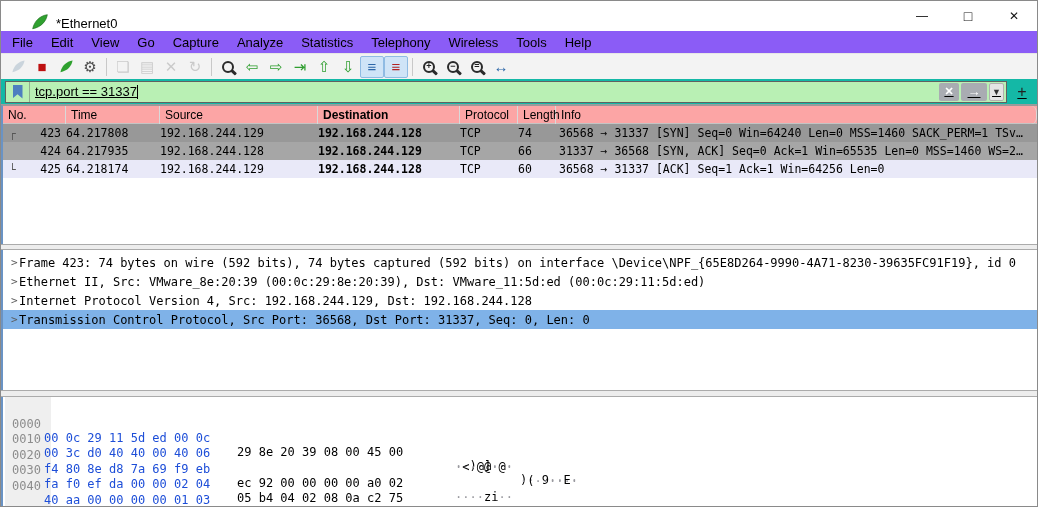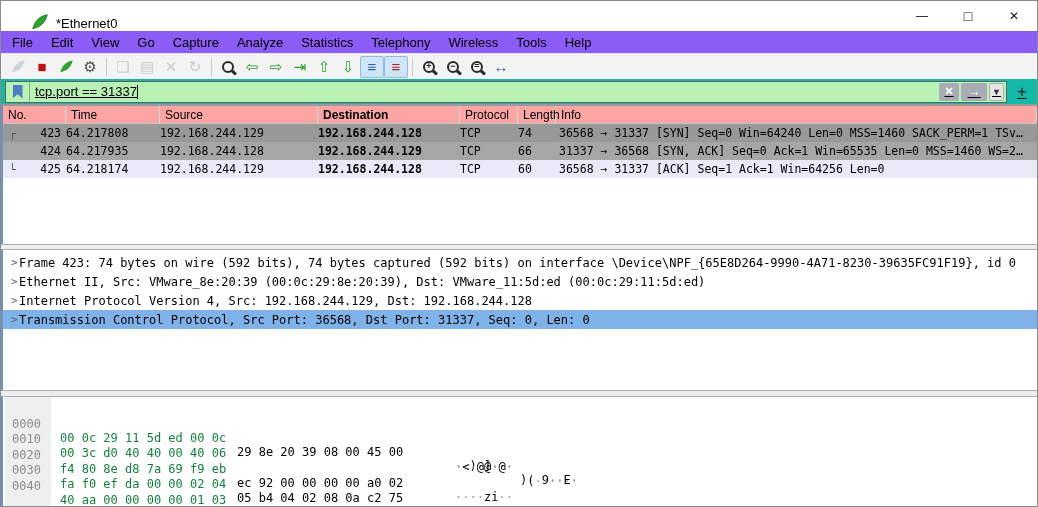--- a/index.html
+++ b/index.html
@@ -93,21 +93,21 @@
             overflow:hidden; }
   .dt-exp { width:16px; padding-left:8px; color:#5a5a5a; font-size:11px; flex:0 0 auto; }
   .dt-row.selected { background:#7fb2e8; }
 
   
   .hex-pane { position:absolute; top:396px; left:0; right:0; bottom:0; background:#fff;
               border-left:2px solid #6a93c4; padding-top:6px; overflow:hidden; }
   .offset-strip { position:absolute; left:2px; top:0; bottom:0; width:46px; background:#efefef; }
   .hx-row { position:relative; height:15.4px; font-size:12px; white-space:pre; }
   .hx-off { position:absolute; left:9px; color:#8c8c8c; }
-  .hx-g1  { position:absolute; left:57px; color:#15803d; }
+  .hx-g1  { position:absolute; left:41px; color:#1d4ed8; }
   .hx-g2  { position:absolute; left:234px; color:#000; }
   .as-g1  { position:absolute; left:452px; color:#000; }
   .as-g2  { position:absolute; left:517px; color:#000; }
   .dim { color:#9a9aa0; }
 </style>
 </head>
 <body>
 
 <div id="window">
 

